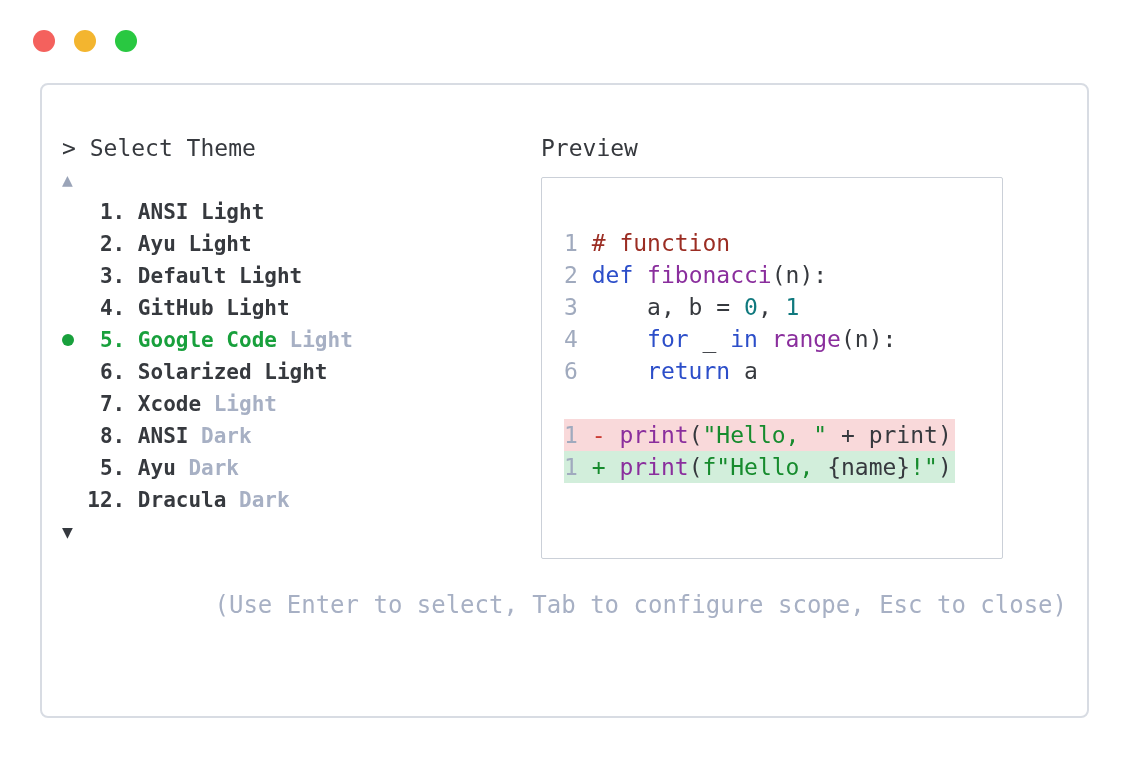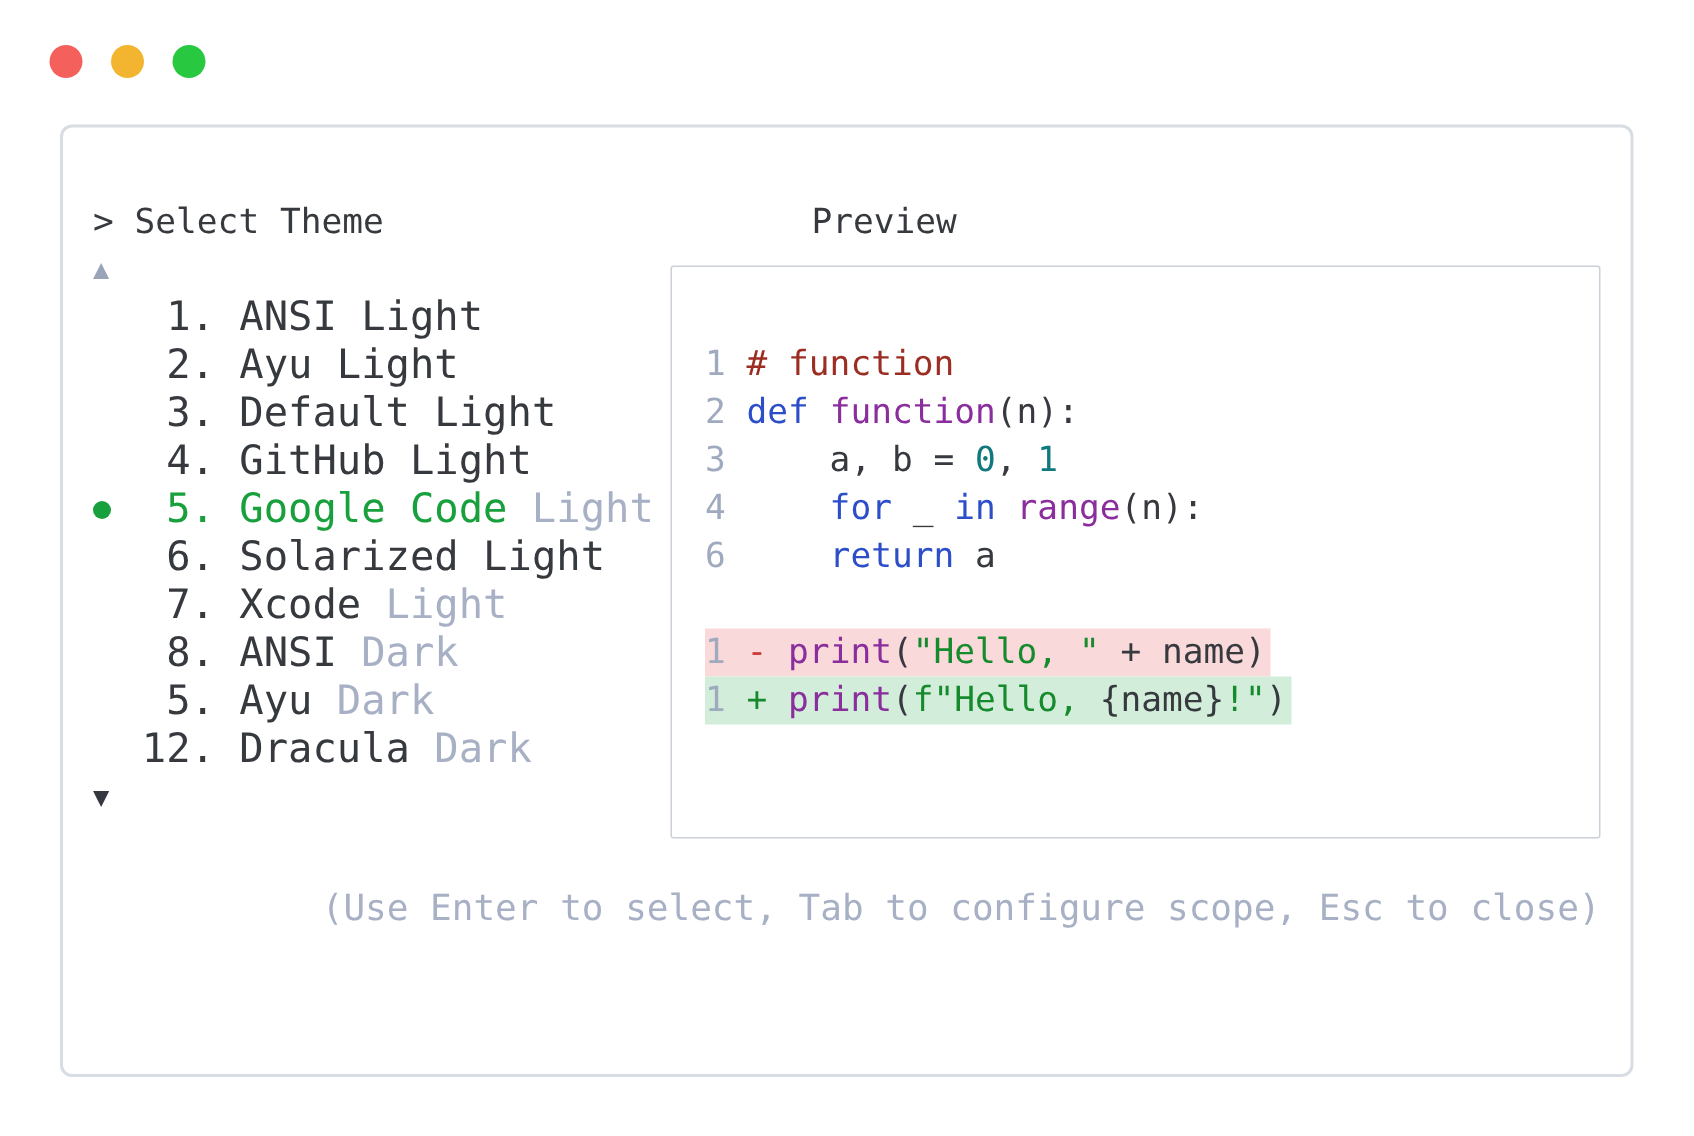--- a/index.html
+++ b/index.html
@@ -17,32 +17,32 @@
   .header-row{display:flex;height:32px;line-height:32px;font-size:23px;color:var(--text);}
   .header-row .title{width:479px;}
   .header-row .preview-label{flex:1;}
 
   .body-row{display:flex;}
   .left-col{width:479px;}
   .scroll-arrow{height:32px;line-height:32px;font-size:18px;width:40px;}
   .scroll-arrow.up{color:var(--scroll-up-arrow);}
   .scroll-arrow.down{color:var(--scroll-down-arrow);}
 
-  .theme-row{height:32px;line-height:32px;font-size:27px;white-space:pre;color:var(--text);}
+  .theme-row{height:32px;line-height:32px;font-size:21px;white-space:pre;color:var(--text);font-weight:bold;}
   .bullet-slot{display:inline-block;width:2ch;height:32px;position:relative;vertical-align:top;}
   .bullet-dot{position:absolute;left:0;top:10px;width:12px;height:12px;border-radius:50%;
               background:var(--accent-green);}
   .num{display:inline-block;width:3ch;text-align:right;}
   .nm{margin-left:1ch;}
   .variant{margin-left:1ch;}
   .sel{color:var(--accent-green);}
   .muted{color:var(--muted);}
 
   .right-col{flex:1;}
-  .preview-box{margin-top:13px;width:620px;height:382px;box-sizing:border-box;background:#ffffff;
+  .preview-box{margin-top:13px;width:462px;height:382px;box-sizing:border-box;background:#ffffff;
                border:1.5px solid var(--preview-border);border-radius:2px;
                padding:49px 0 0 22px;overflow:hidden;}
   .code-line{height:32px;line-height:32px;font-size:23px;white-space:pre;color:var(--text);}
   .ln{display:inline-block;width:2ch;color:var(--line-number);}
   .hl{display:inline-block;height:32px;padding-right:3px;}
   .hl.removed{background:var(--diff-removed-bg);}
   .hl.added{background:var(--diff-added-bg);}
   .tok-plain{color:var(--text);}
   .tok-comment{color:var(--comment);}
   .tok-keyword{color:var(--keyword);}
@@ -87,26 +87,26 @@
             <div class="theme-row"><span class="bullet-slot"></span><span class="num">5.</span><span class="nm">Ayu</span><span class="variant muted">Dark</span></div>
             <div class="theme-row"><span class="bullet-slot"></span><span class="num">12.</span><span class="nm">Dracula</span><span class="variant muted">Dark</span></div>
           </div>
         <div class="scroll-arrow down">▼</div>
       </div>
 
       <div class="right-col">
         <div class="preview-box">
           <div id="code-area">
               <div class="code-line"><span class="ln">1</span><span class="tok-comment"># function</span></div>
-              <div class="code-line"><span class="ln">2</span><span class="tok-keyword">def</span><span class="tok-plain"> </span><span class="tok-func">function</span><span class="tok-plain">(n):</span></div>
+              <div class="code-line"><span class="ln">2</span><span class="tok-keyword">def</span><span class="tok-plain"> </span><span class="tok-func">fibonacci</span><span class="tok-plain">(n):</span></div>
               <div class="code-line"><span class="ln">3</span><span class="tok-plain">    a, b = </span><span class="tok-number">0</span><span class="tok-plain">, </span><span class="tok-number">1</span></div>
               <div class="code-line"><span class="ln">4</span><span class="tok-plain">    </span><span class="tok-keyword">for</span><span class="tok-plain"> _ </span><span class="tok-keyword">in</span><span class="tok-plain"> </span><span class="tok-func">range</span><span class="tok-plain">(n):</span></div>
               <div class="code-line"><span class="ln">6</span><span class="tok-plain">    </span><span class="tok-keyword">return</span><span class="tok-plain"> a</span></div>
               <div class="code-line"></div>
-              <div class="code-line"><span class="hl removed"><span class="ln">1</span><span class="tok-diff-del">- </span><span class="tok-func">print</span><span class="tok-plain">(</span><span class="tok-string">"Hello, "</span><span class="tok-plain"> + name)</span></span></div>
+              <div class="code-line"><span class="hl removed"><span class="ln">1</span><span class="tok-diff-del">- </span><span class="tok-func">print</span><span class="tok-plain">(</span><span class="tok-string">"Hello, "</span><span class="tok-plain"> + print)</span></span></div>
               <div class="code-line"><span class="hl added"><span class="ln">1</span><span class="tok-diff-add">+ </span><span class="tok-func">print</span><span class="tok-plain">(</span><span class="tok-string">f"Hello, </span><span class="tok-plain">{name}</span><span class="tok-string">!"</span><span class="tok-plain">)</span></span></div>
             </div>
         </div>
       </div>
     </div>
 
     <div class="footer">(Use Enter to select, Tab to configure scope, Esc to close)</div>
 
   </div>
 </div>

